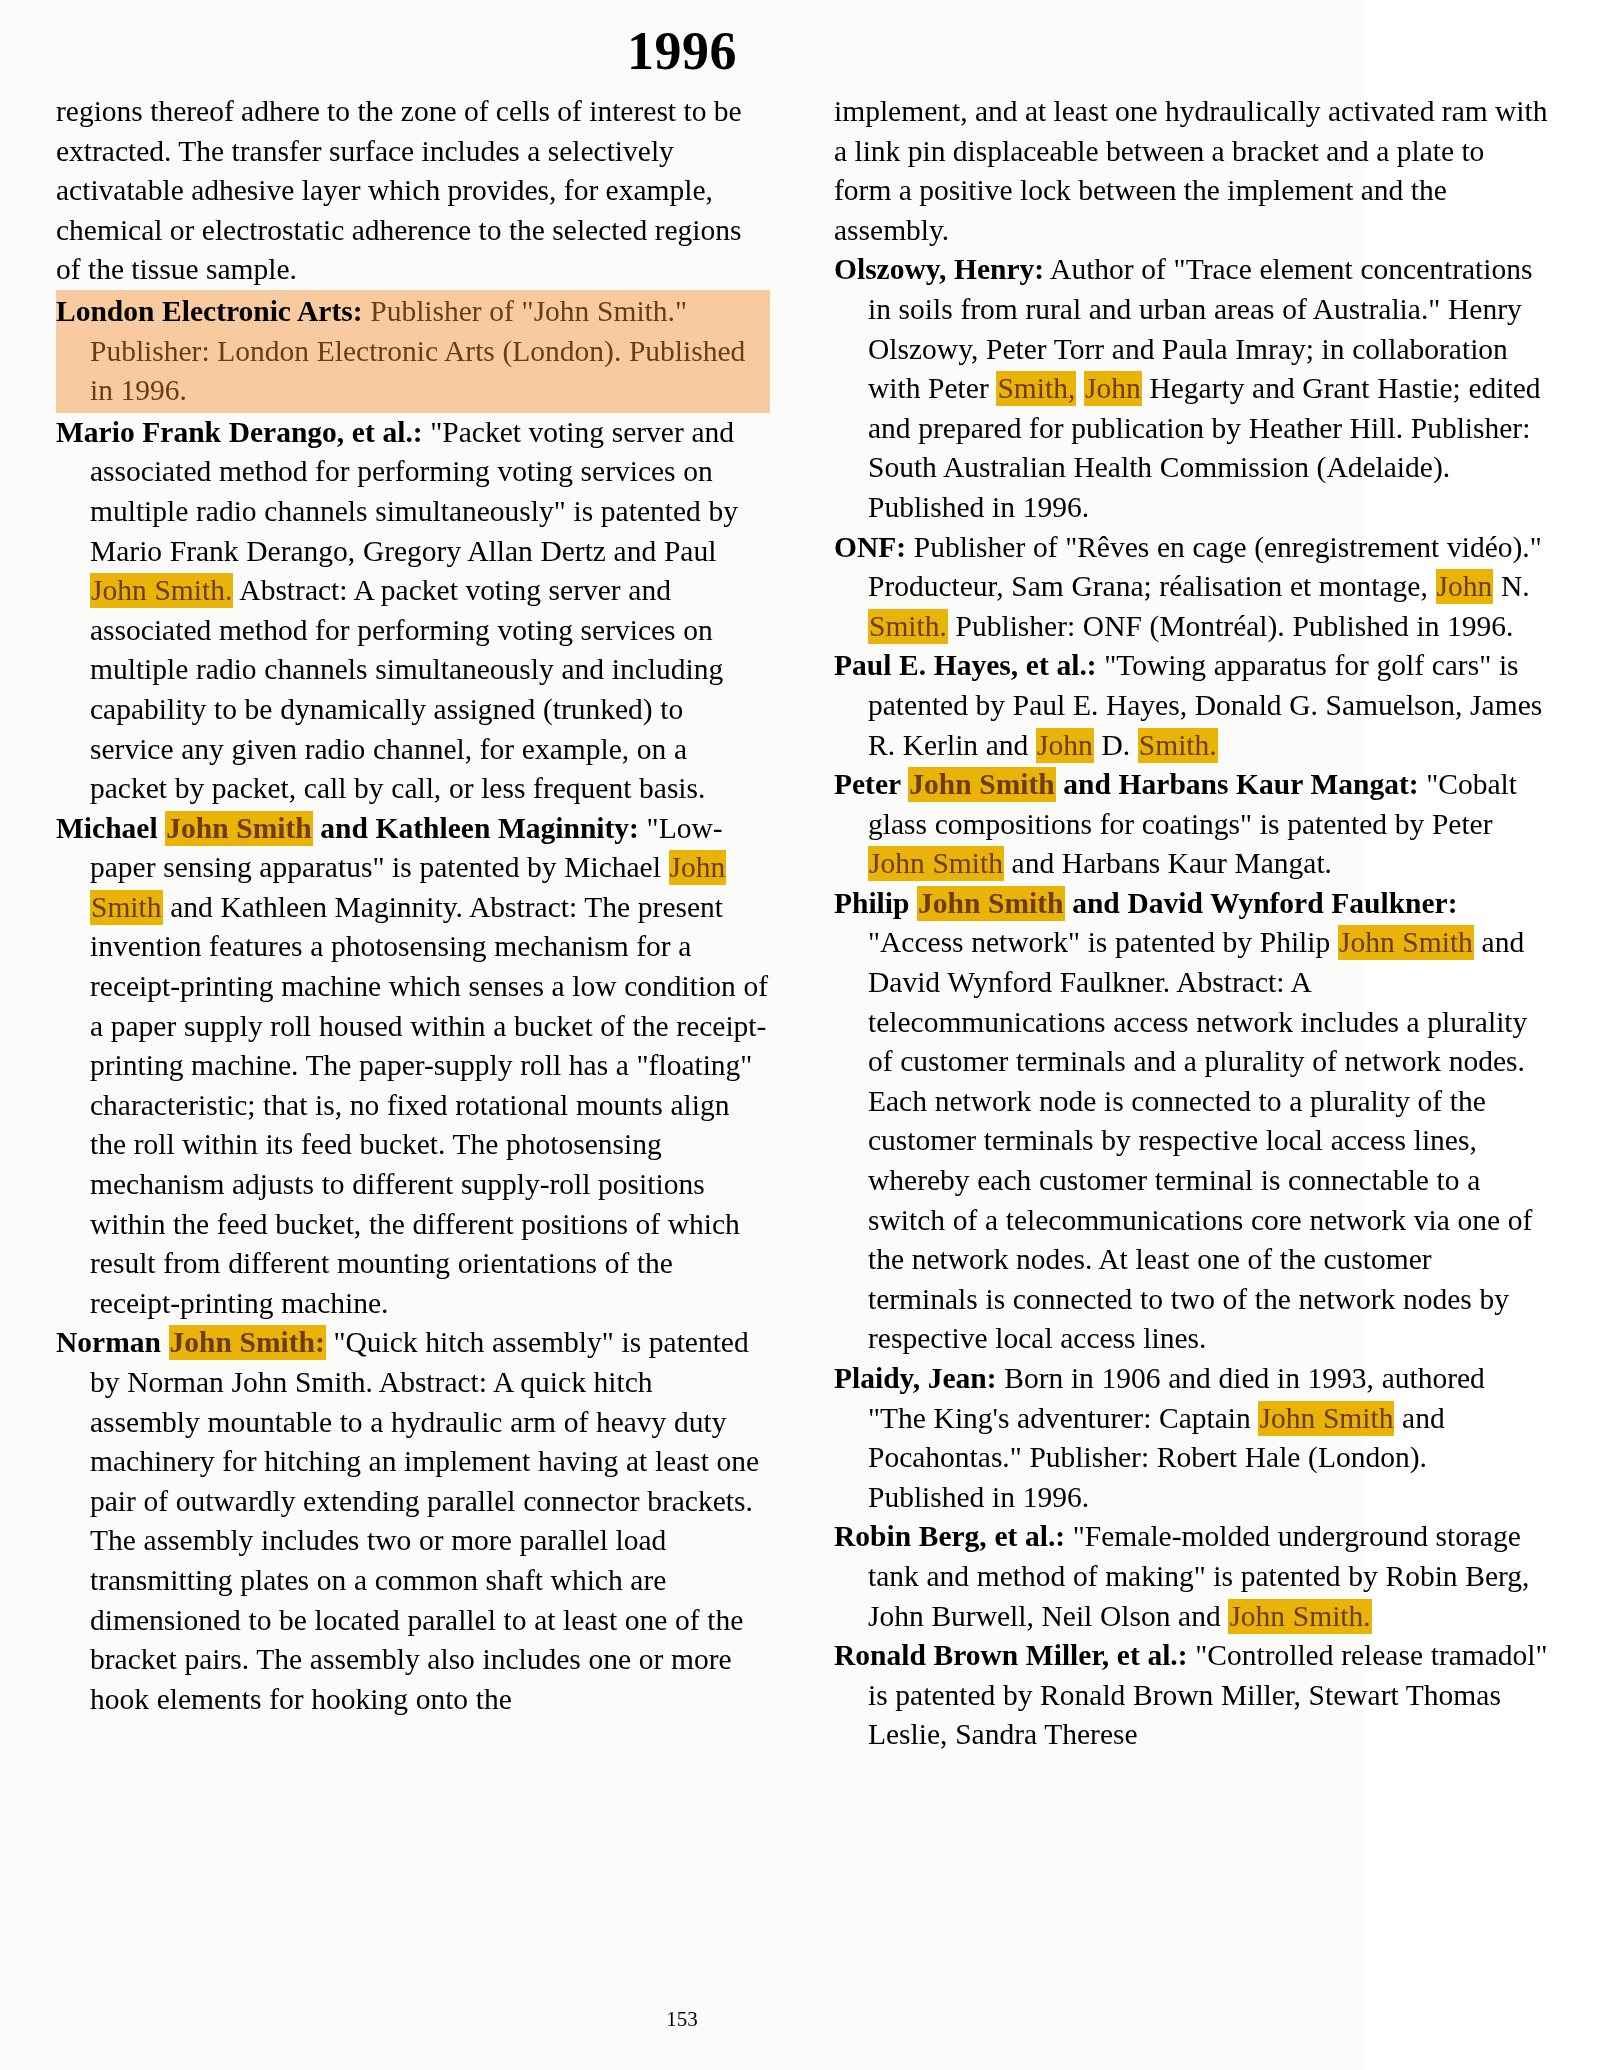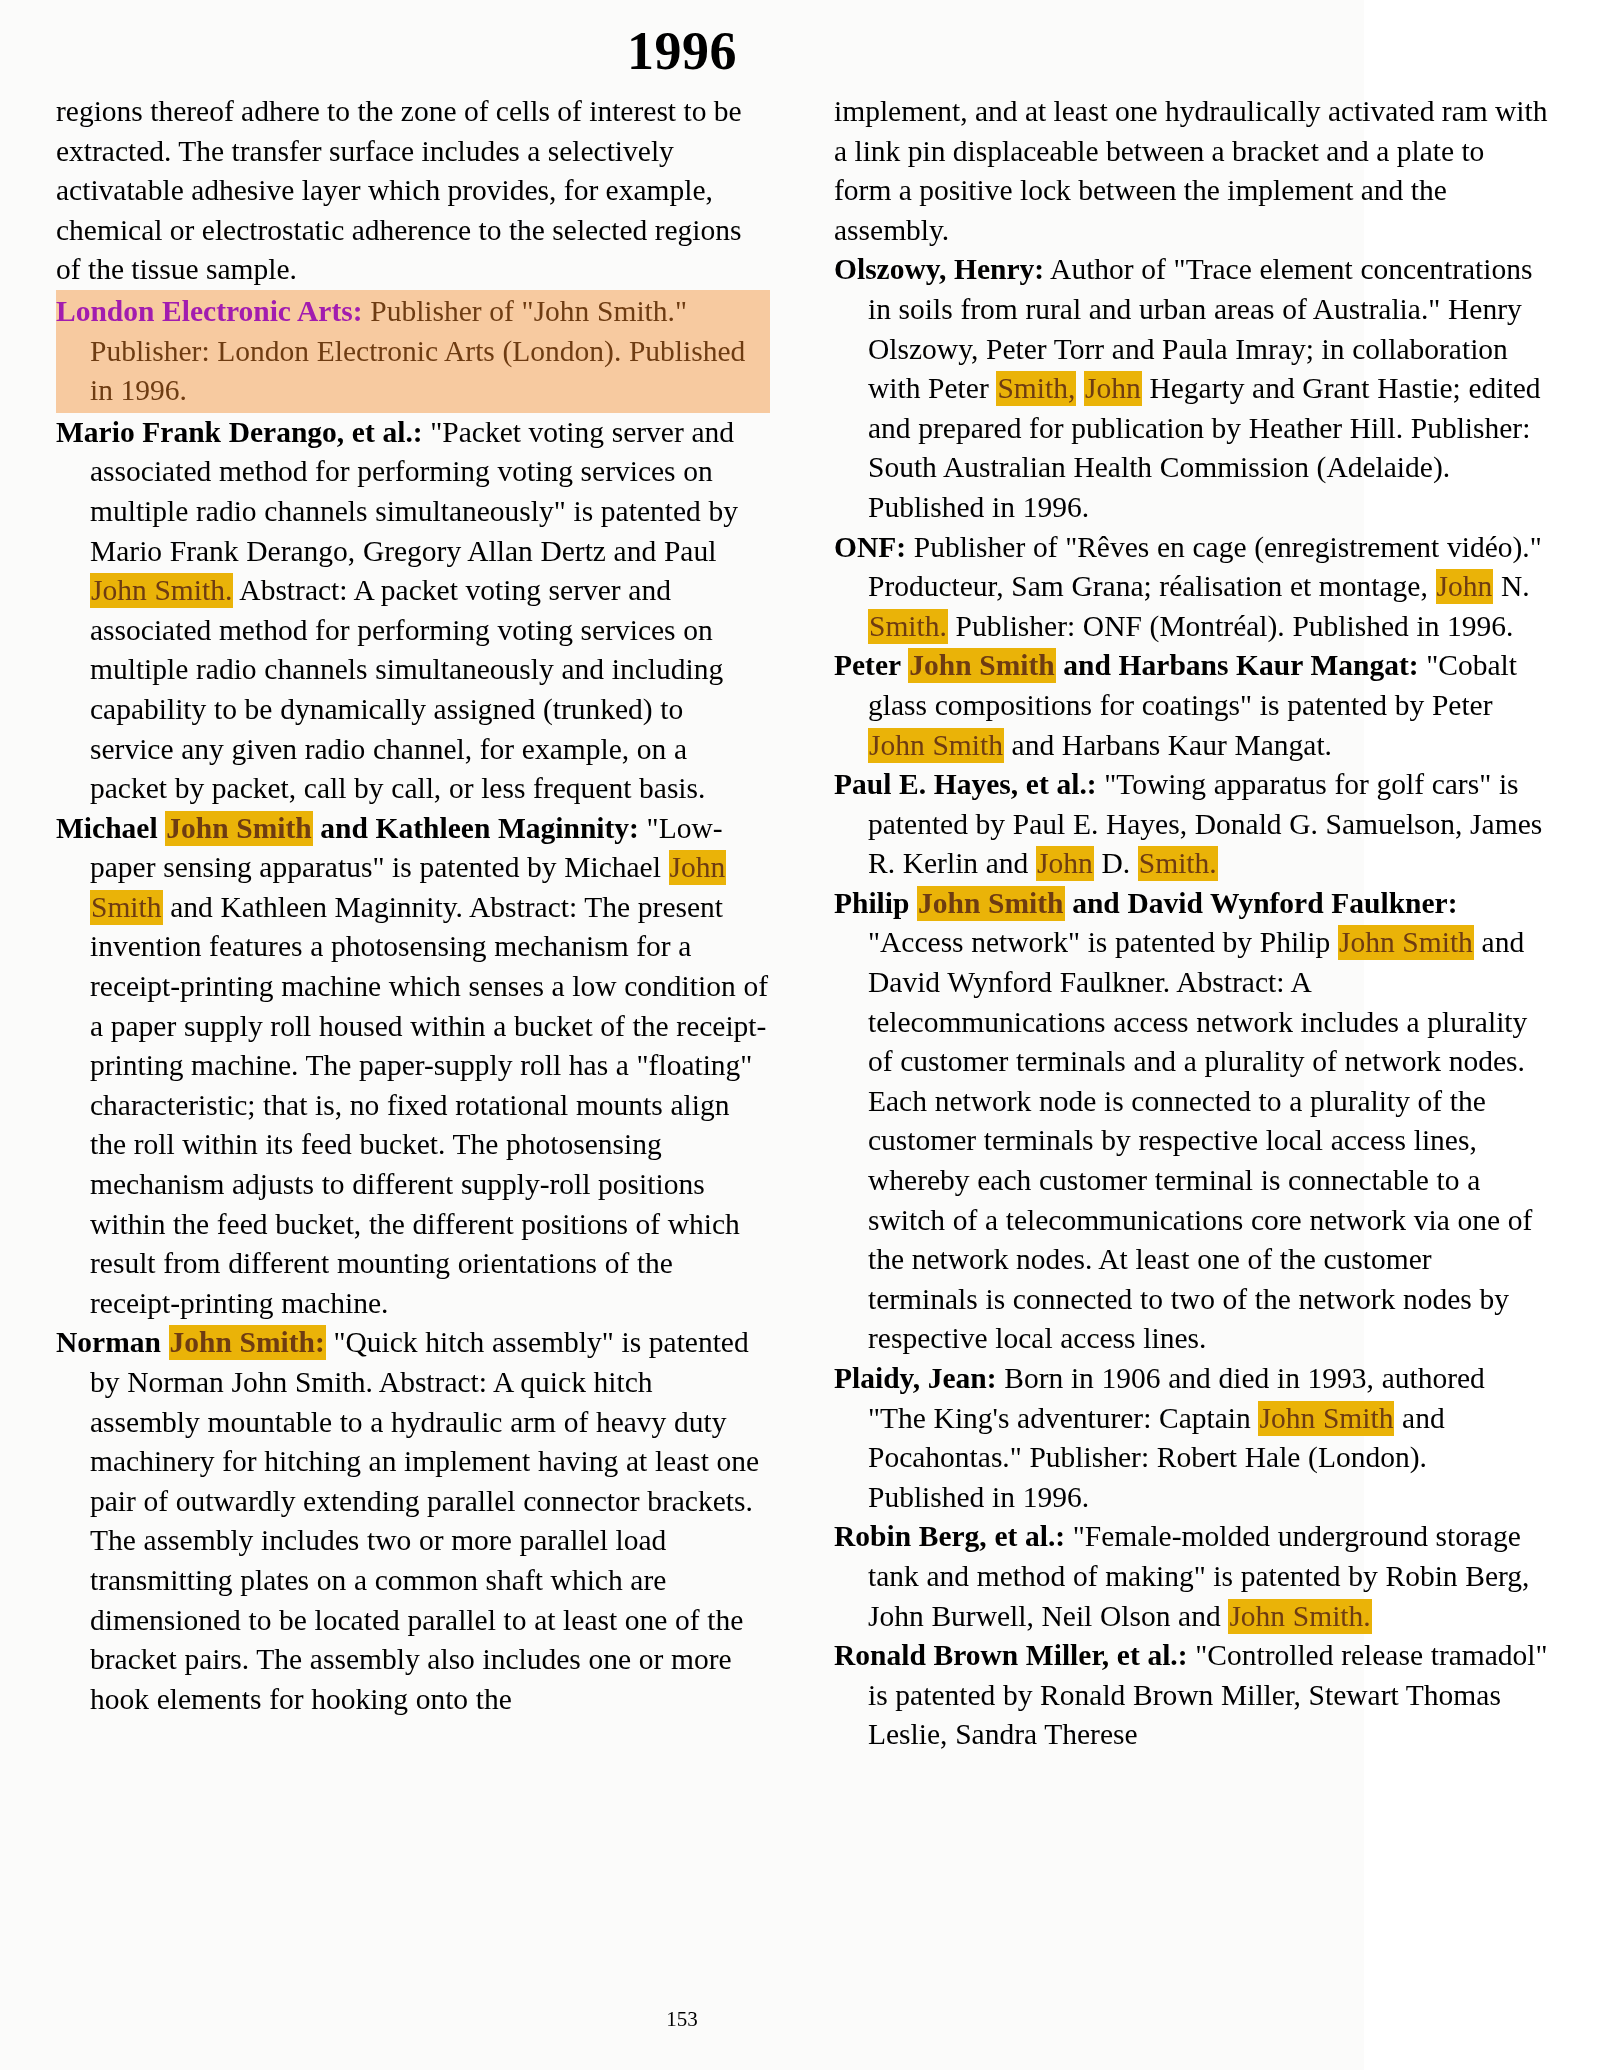--- a/index.html
+++ b/index.html
@@ -70,21 +70,21 @@
     color: #6e3c12;
     box-decoration-break: clone;
     -webkit-box-decoration-break: clone;
     padding: 1px 1px 2px 1px;
   }
   .hl-block {
     background: #f7caa0;
     color: #6e3c12;
   }
   .hl-block .lead {
-    color: #a21caf;
+    color: #000000;
     margin-top: 29px;
   }
   .entry.hl-block {
     padding-top: 2px;
     padding-bottom: 2px;
   }
   .page-number {
     position: absolute;
     bottom: 38px;
     left: 0;
@@ -118,23 +118,23 @@
     </div>
 
     <div class="column">
 
       <p class="cont">implement, and at least one hydraulically activated ram with a link pin displaceable between a bracket and a plate to form a positive lock between the implement and the assembly.</p>
 
       <p class="entry"><span class="lead">Olszowy, Henry:</span><span> Author of "Trace element concentrations in soils from rural and urban areas of Australia." Henry Olszowy, Peter Torr and Paula Imray; in collaboration with Peter </span><span class="hl">Smith,</span><span> </span><span class="hl">John</span><span> Hegarty and Grant Hastie; edited and prepared for publication by Heather Hill. Publisher: South Australian Health Commission (Adelaide). Published in 1996.</span></p>
 
       <p class="entry"><span class="lead">ONF:</span><span> Publisher of "Rêves en cage (enregistrement vidéo)." Producteur, Sam Grana; réalisation et montage, </span><span class="hl">John</span><span> N. </span><span class="hl">Smith.</span><span> Publisher: ONF (Montréal). Published in 1996.</span></p>
 
+      <p class="entry"><span class="lead">Paul E. Hayes, et al.:</span><span> "Towing apparatus for golf cars" is patented by Paul E. Hayes, Donald G. Samuelson, James R. Kerlin and </span><span class="hl">John</span><span> D. </span><span class="hl">Smith.</span></p>
+
       <p class="entry"><span class="lead">Peter </span><span class="lead hl">John Smith</span><span class="lead"> and Harbans Kaur Mangat:</span><span> "Cobalt glass compositions for coatings" is patented by Peter </span><span class="hl">John Smith</span><span> and Harbans Kaur Mangat.</span></p>
-
-      <p class="entry"><span class="lead">Paul E. Hayes, et al.:</span><span> "Towing apparatus for golf cars" is patented by Paul E. Hayes, Donald G. Samuelson, James R. Kerlin and </span><span class="hl">John</span><span> D. </span><span class="hl">Smith.</span></p>
 
       <p class="entry"><span class="lead">Philip </span><span class="lead hl">John Smith</span><span class="lead"> and David Wynford Faulkner:</span><span> "Access network" is patented by Philip </span><span class="hl">John Smith</span><span> and David Wynford Faulkner. Abstract: A telecommunications access network includes a plurality of customer terminals and a plurality of network nodes. Each network node is connected to a plurality of the customer terminals by respective local access lines, whereby each customer terminal is connectable to a switch of a telecommunications core network via one of the network nodes. At least one of the customer terminals is connected to two of the network nodes by respective local access lines.</span></p>
 
       <p class="entry"><span class="lead">Plaidy, Jean:</span><span> Born in 1906 and died in 1993, authored "The King's adventurer: Captain </span><span class="hl">John Smith</span><span> and Pocahontas." Publisher: Robert Hale (London). Published in 1996.</span></p>
 
       <p class="entry"><span class="lead">Robin Berg, et al.:</span><span> "Female-molded underground storage tank and method of making" is patented by Robin Berg, John Burwell, Neil Olson and </span><span class="hl">John Smith.</span></p>
 
       <p class="entry"><span class="lead">Ronald Brown Miller, et al.:</span><span> "Controlled release tramadol" is patented by Ronald Brown Miller, Stewart Thomas Leslie, Sandra Therese</span></p>
 
     </div>

